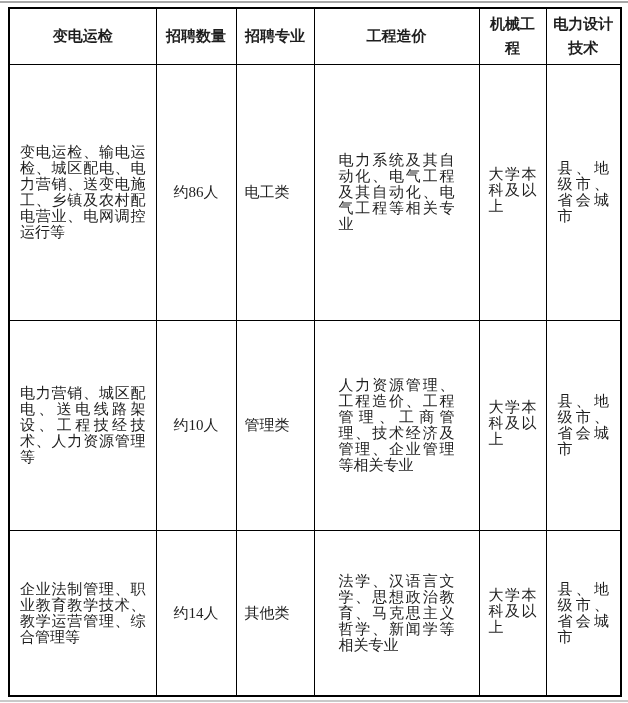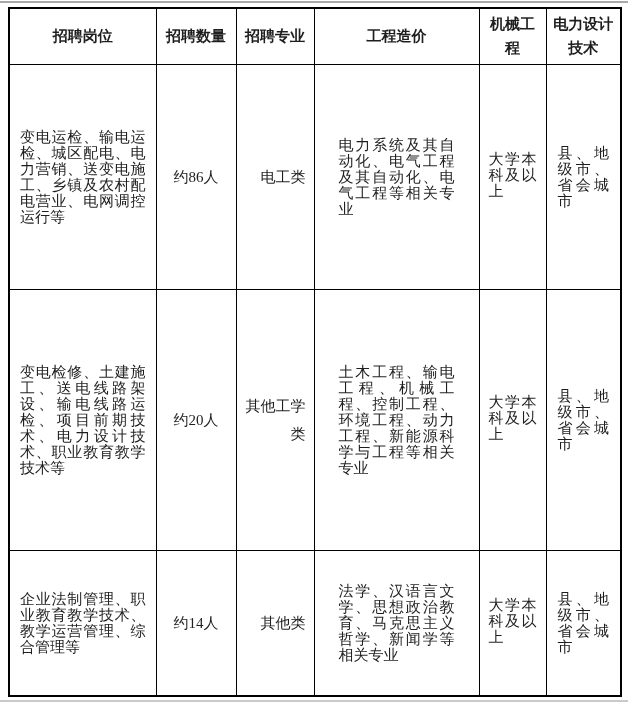--- a/index.html
+++ b/index.html
@@ -21,21 +21,21 @@
   }
   th,td{border:1px solid var(--border-color);vertical-align:middle;overflow:hidden;}
   th{
     font-family:"Liberation Sans","DejaVu Sans",sans-serif;
     font-weight:bold;font-size:15px;line-height:24px;
     text-align:center;padding:2px 4px;
   }
   td{font-size:15px;line-height:16px;}
   td.c-position{text-align:justify;padding:4px 10px;}
   td.c-count{text-align:center;padding:2px 2px;margin-left:37px;}
-  td.c-category{text-align:right;padding:2px 8px;line-height:28px;}
+  td.c-category{text-align:left;padding:2px 8px;line-height:28px;}
   td.c-majors{text-align:justify;padding:4px 24px;}
   td.c-education{text-align:justify;padding:4px 9px;font-family:Liberation Mono, monospace;}
   td.c-location{text-align:justify;padding:4px 11px;}
   tr.hdr{height:56px;}
   tr.r0{height:175px;}
   tr.r1{height:202px;}
   tr.r2{height:144px;}
   tr.r3{height:113px;}
 </style>
 </head>
@@ -47,42 +47,42 @@
   <colgroup>
     <col style="width:147px">
     <col style="width:80px">
     <col style="width:78px">
     <col style="width:165px">
     <col style="width:67px">
     <col style="width:75px">
   </colgroup>
   <thead>
     <tr class="hdr">
-      <th>招聘岗位</th>
+      <th>变电运检</th>
       <th>招聘数量</th>
       <th>招聘专业</th>
       <th>工程造价</th>
       <th>机械工程</th>
       <th>电力设计技术</th>
     </tr>
   </thead>
   <tbody>
     <tr class="r0">
       <td class="c-position">变电运检、输电运检、城区配电、电力营销、送变电施工、乡镇及农村配电营业、电网调控运行等</td>
       <td class="c-count">约86人</td>
       <td class="c-category">电工类</td>
       <td class="c-majors">电力系统及其自动化、电气工程及其自动化、电气工程等相关专业</td>
       <td class="c-education">大学本科及以上</td>
       <td class="c-location">县、地级市、省会城市</td>
     </tr>
-    <tr class="r1">
-      <td class="c-position">变电检修、土建施工、送电线路架设、输电线路运检、项目前期技术、电力设计技术、职业教育教学技术等</td>
-      <td class="c-count">约20人</td>
-      <td class="c-category">其他工学类</td>
-      <td class="c-majors">土木工程、输电工程、机械工程、控制工程、环境工程、动力工程、新能源科学与工程等相关专业</td>
+    <tr class="r2">
+      <td class="c-position">电力营销、城区配电、送电线路架设、工程技经技术、人力资源管理等</td>
+      <td class="c-count">约10人</td>
+      <td class="c-category">管理类</td>
+      <td class="c-majors">人力资源管理、工程造价、工程管理、工商管理、技术经济及管理、企业管理等相关专业</td>
       <td class="c-education">大学本科及以上</td>
       <td class="c-location">县、地级市、省会城市</td>
     </tr>
     <tr class="r3">
       <td class="c-position">企业法制管理、职业教育教学技术、教学运营管理、综合管理等</td>
       <td class="c-count">约14人</td>
       <td class="c-category">其他类</td>
       <td class="c-majors">法学、汉语言文学、思想政治教育、马克思主义哲学、新闻学等相关专业</td>
       <td class="c-education">大学本科及以上</td>
       <td class="c-location">县、地级市、省会城市</td>

